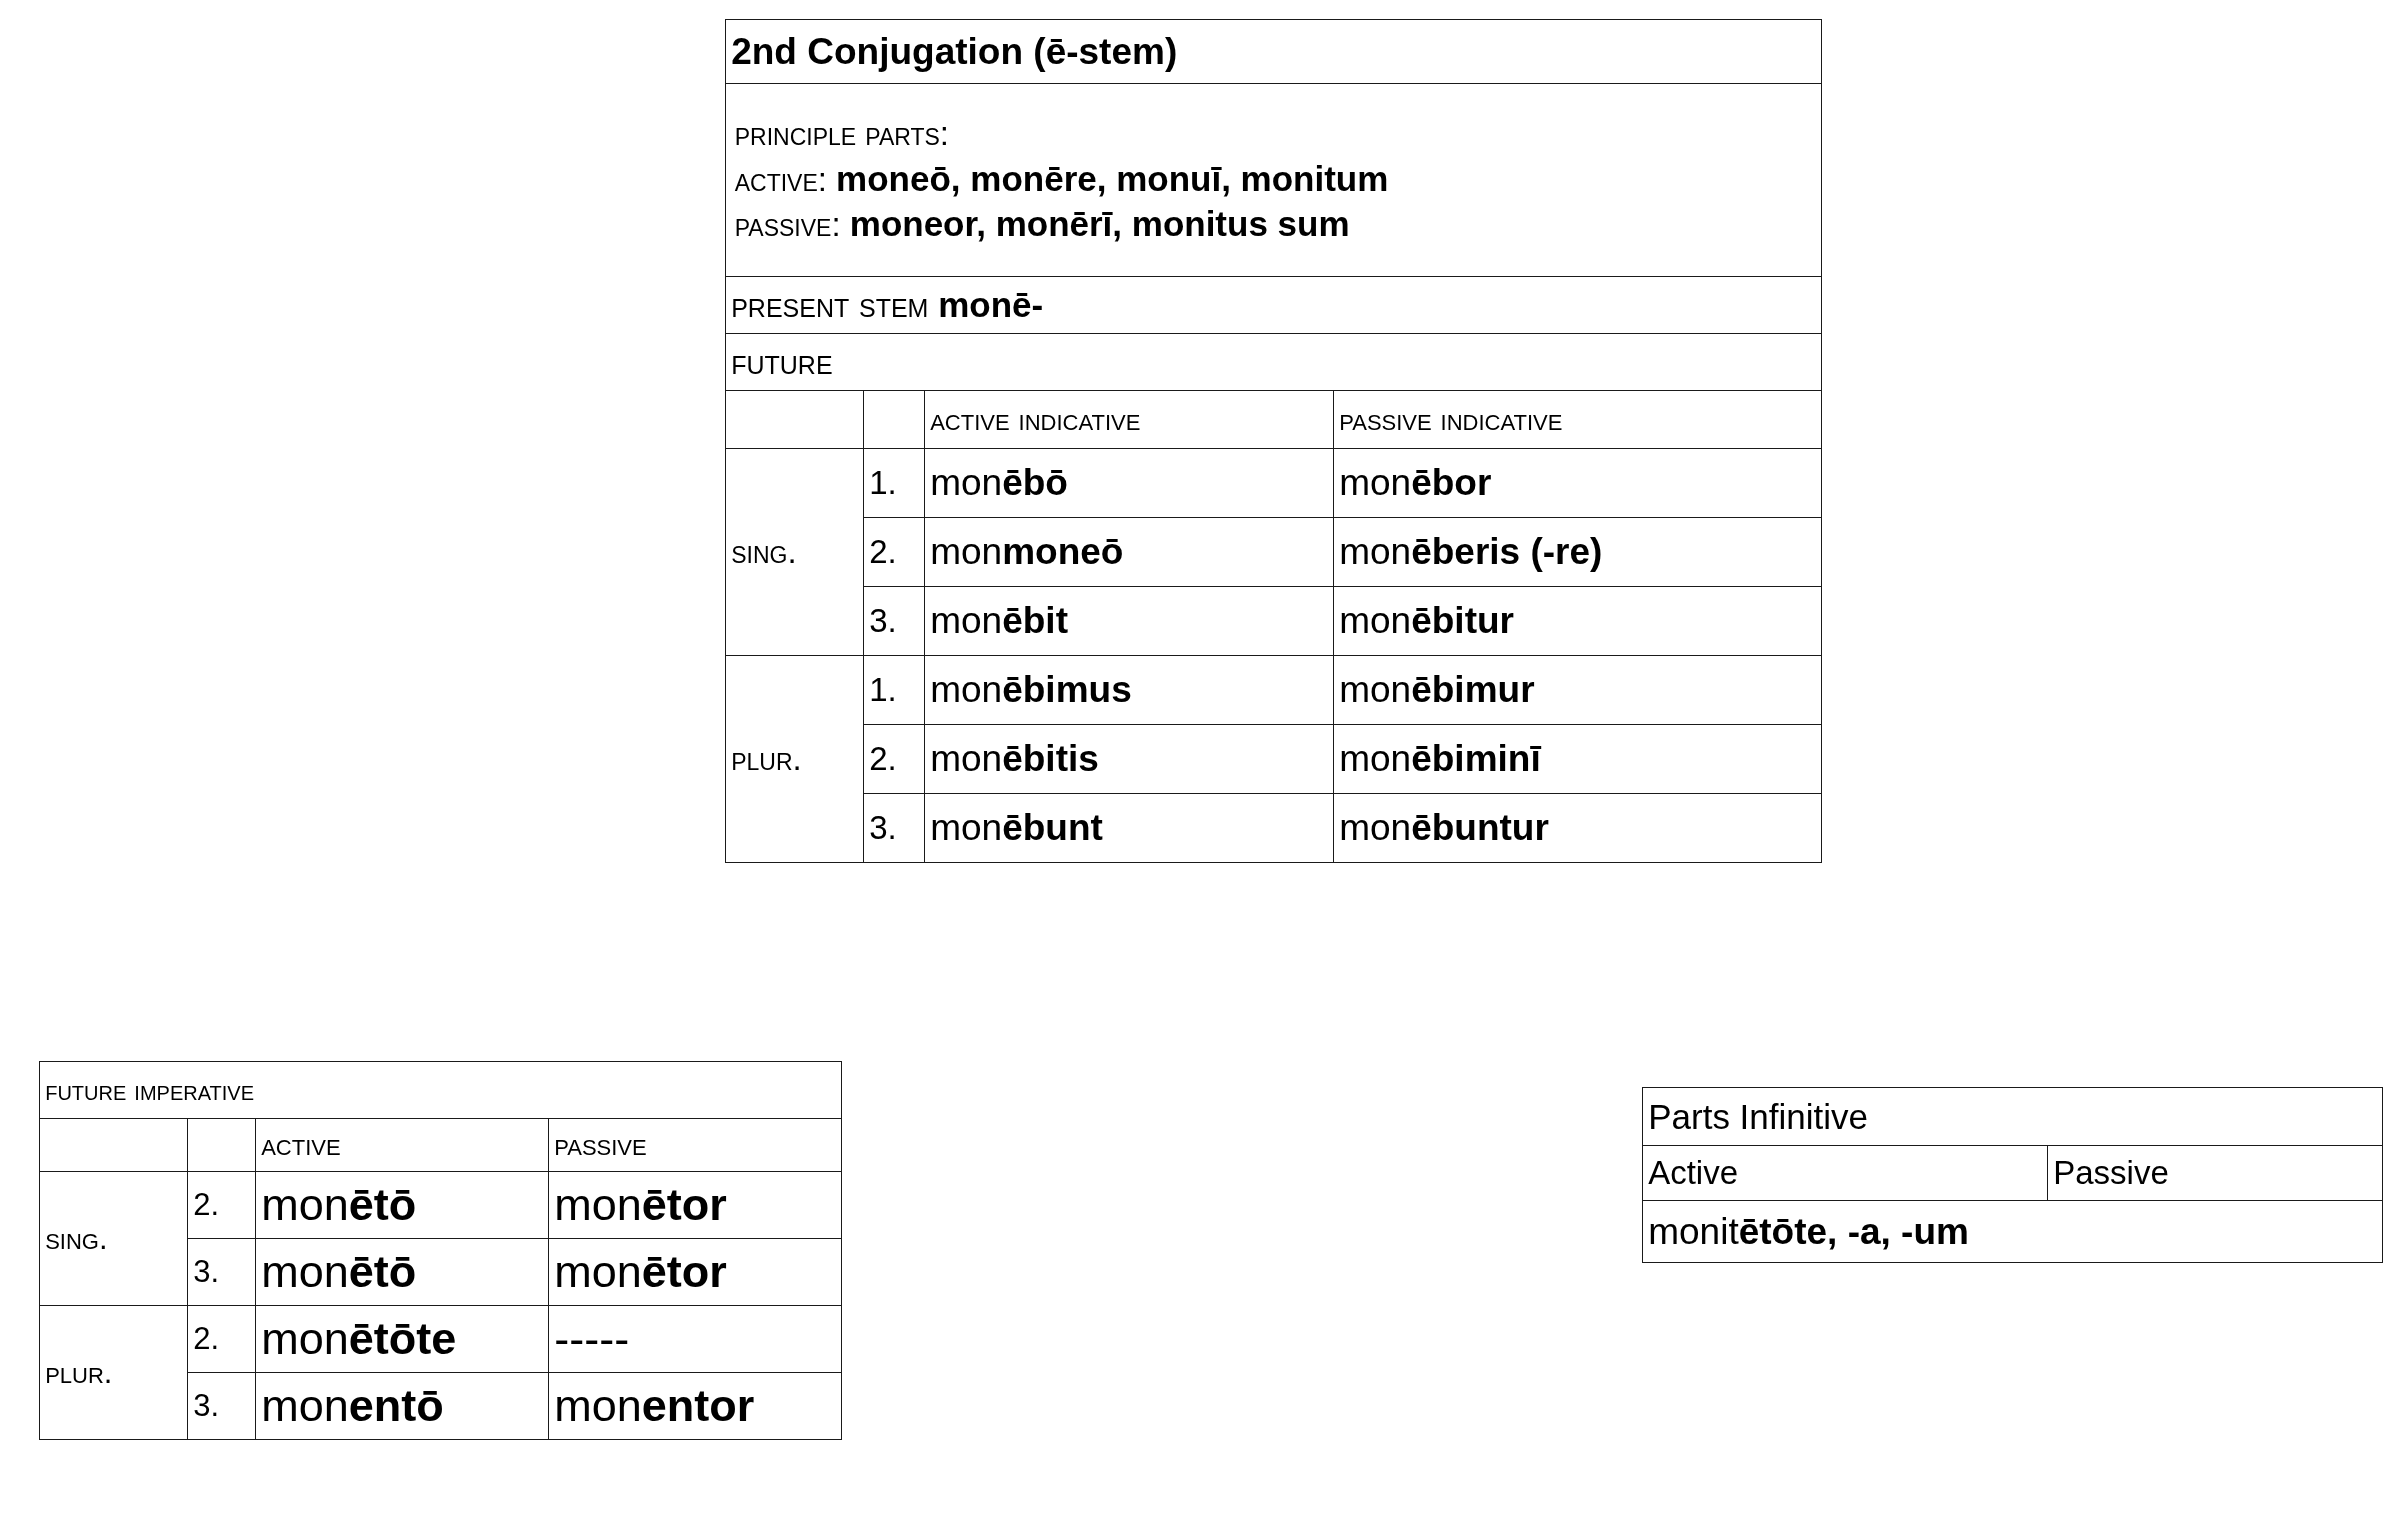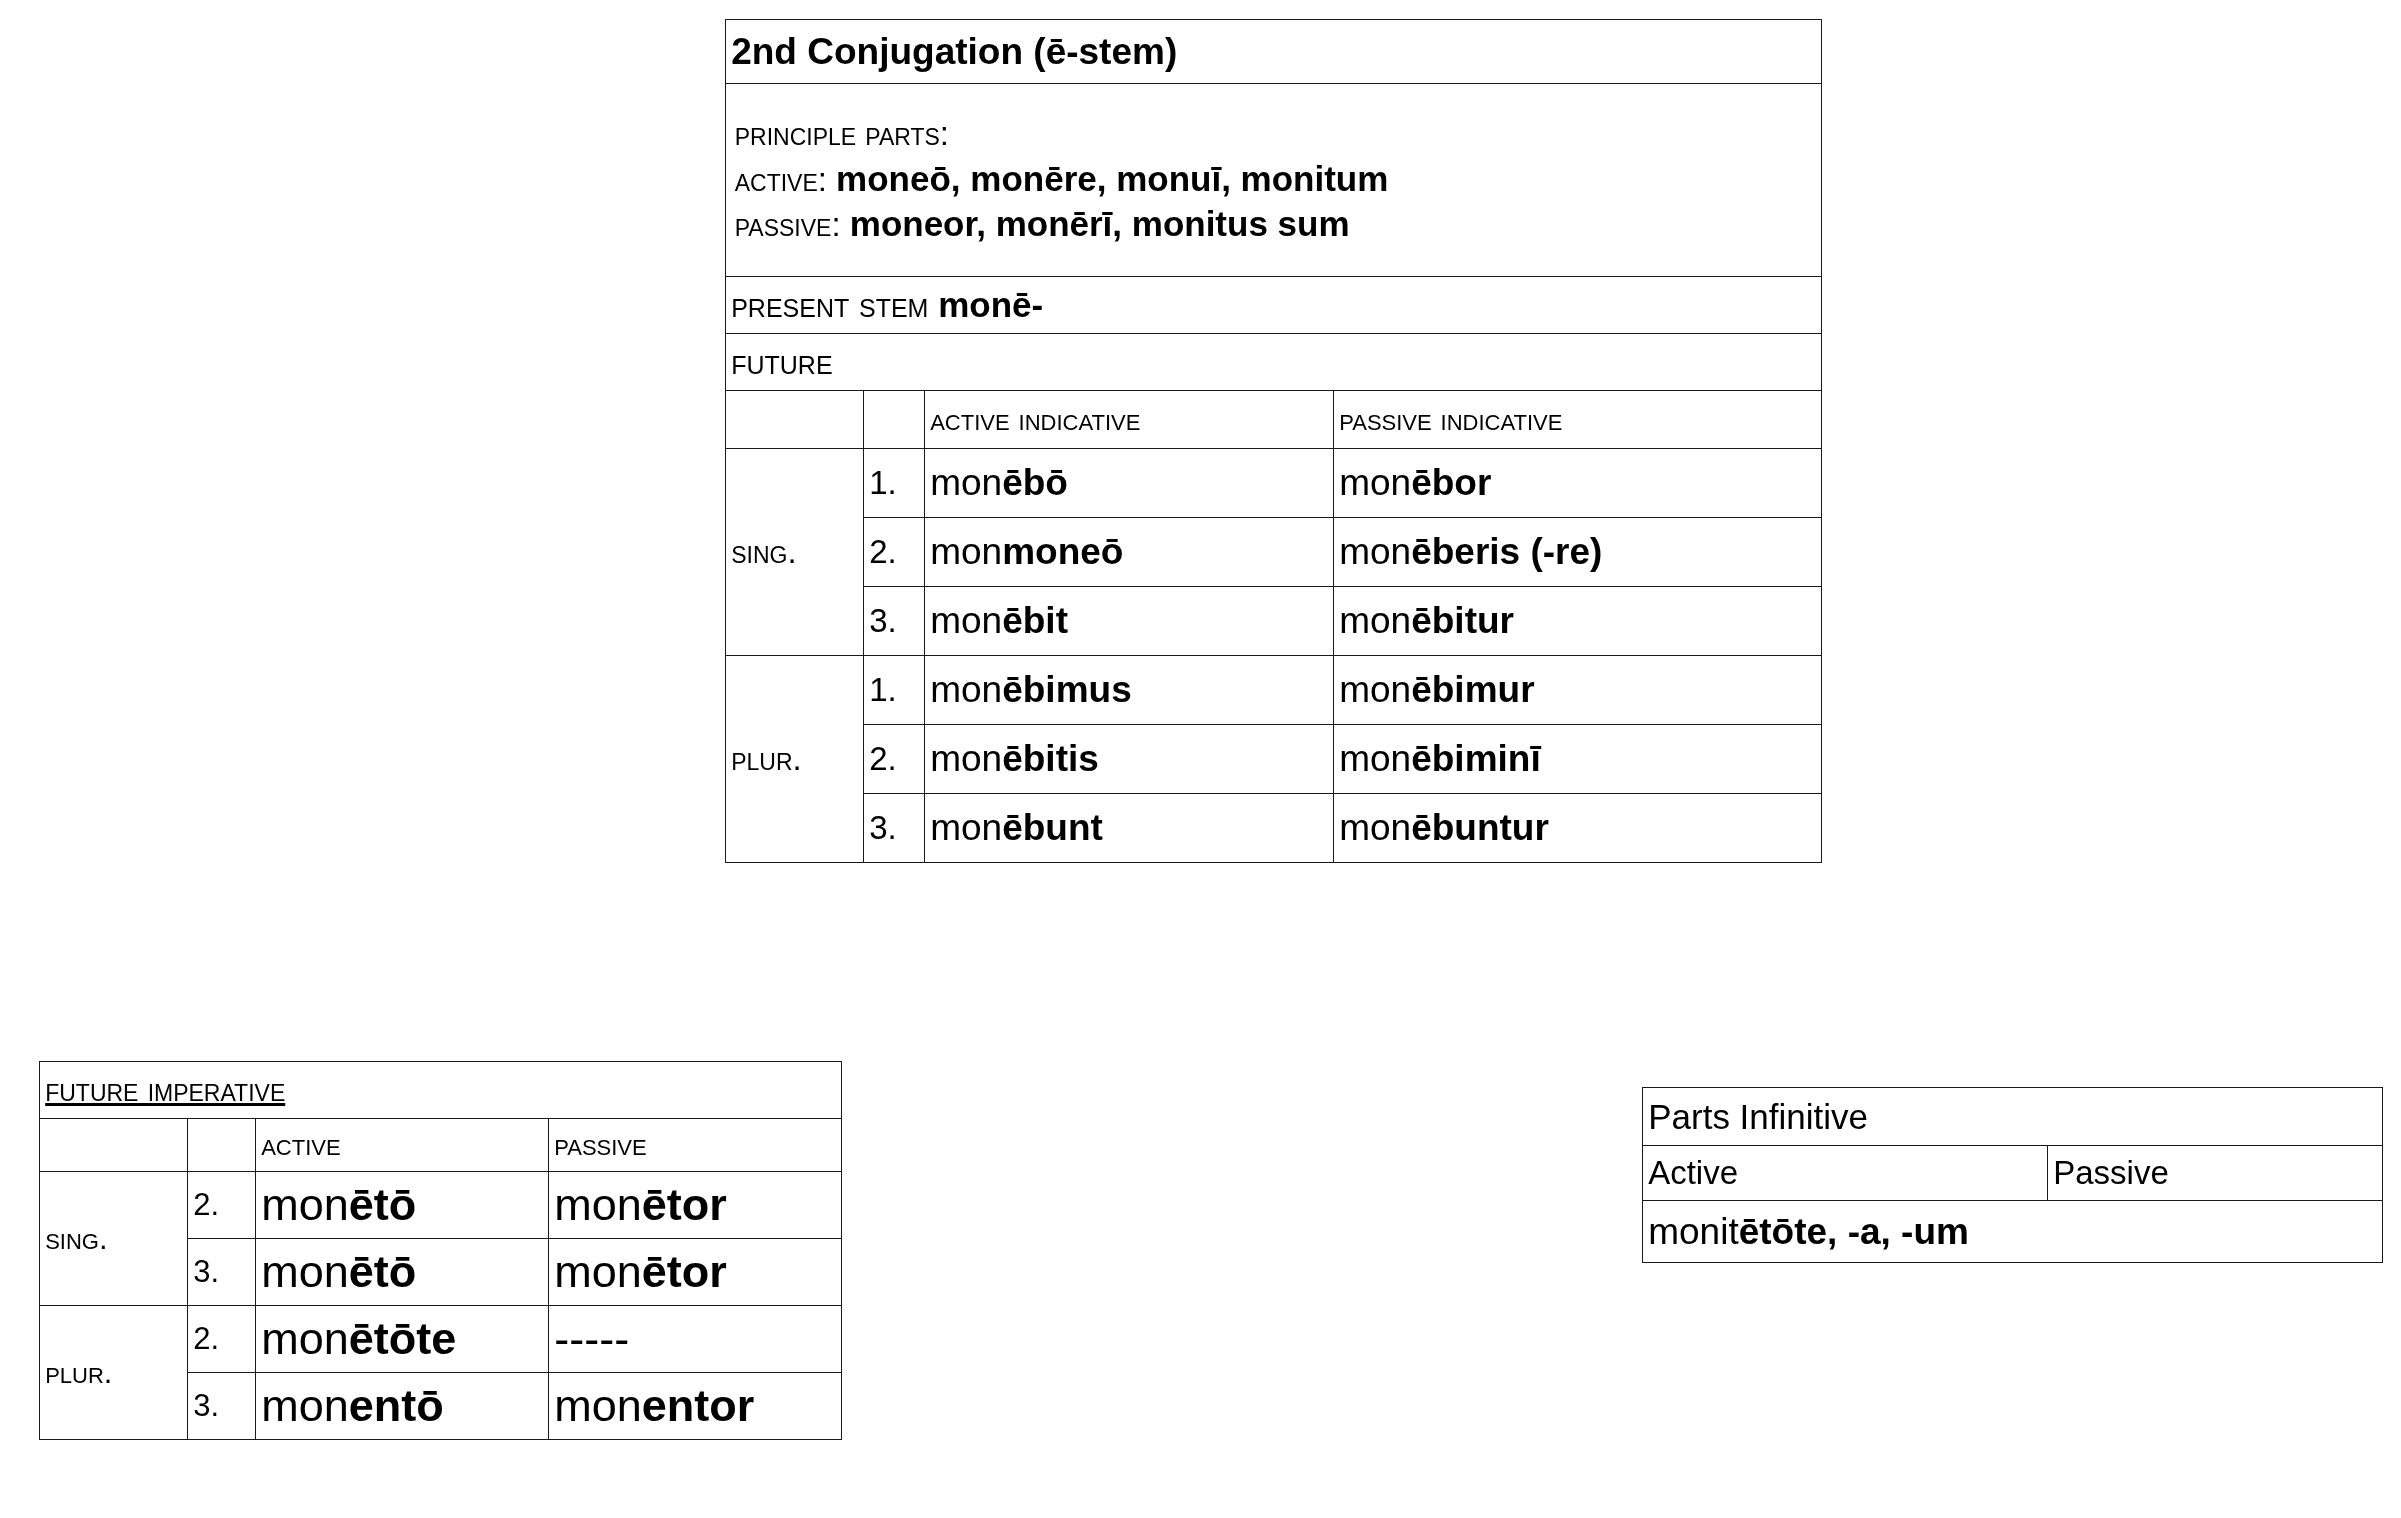--- a/index.html
+++ b/index.html
@@ -95,23 +95,22 @@
   #main-table col.c-pas  { width: 488px; }
 
   
   #imperative-table {
     left: 39px;
     top: 1061px;
     width: 801px;
   }
   #imperative-table td { height: 51px; }
   #imperative-table .title-cell {
-    font-size: 33px;
+    font-size: 29px;
     height: 56px;
-    text-decoration: underline;
   }
   #imperative-table .colhead { font-size: 31px; height: 52px; }
   #imperative-table .sp-label { font-size: 31px; width: 148px; }
   #imperative-table .numlabel { font-size: 31px; width: 68px; }
   #imperative-table .form { font-size: 45px; height: 66px; }
   #imperative-table col.c-sp  { width: 148px; }
   #imperative-table col.c-num { width: 68px; }
   #imperative-table col.c-act { width: 293px; }
   #imperative-table col.c-pas { width: 293px; }
 

